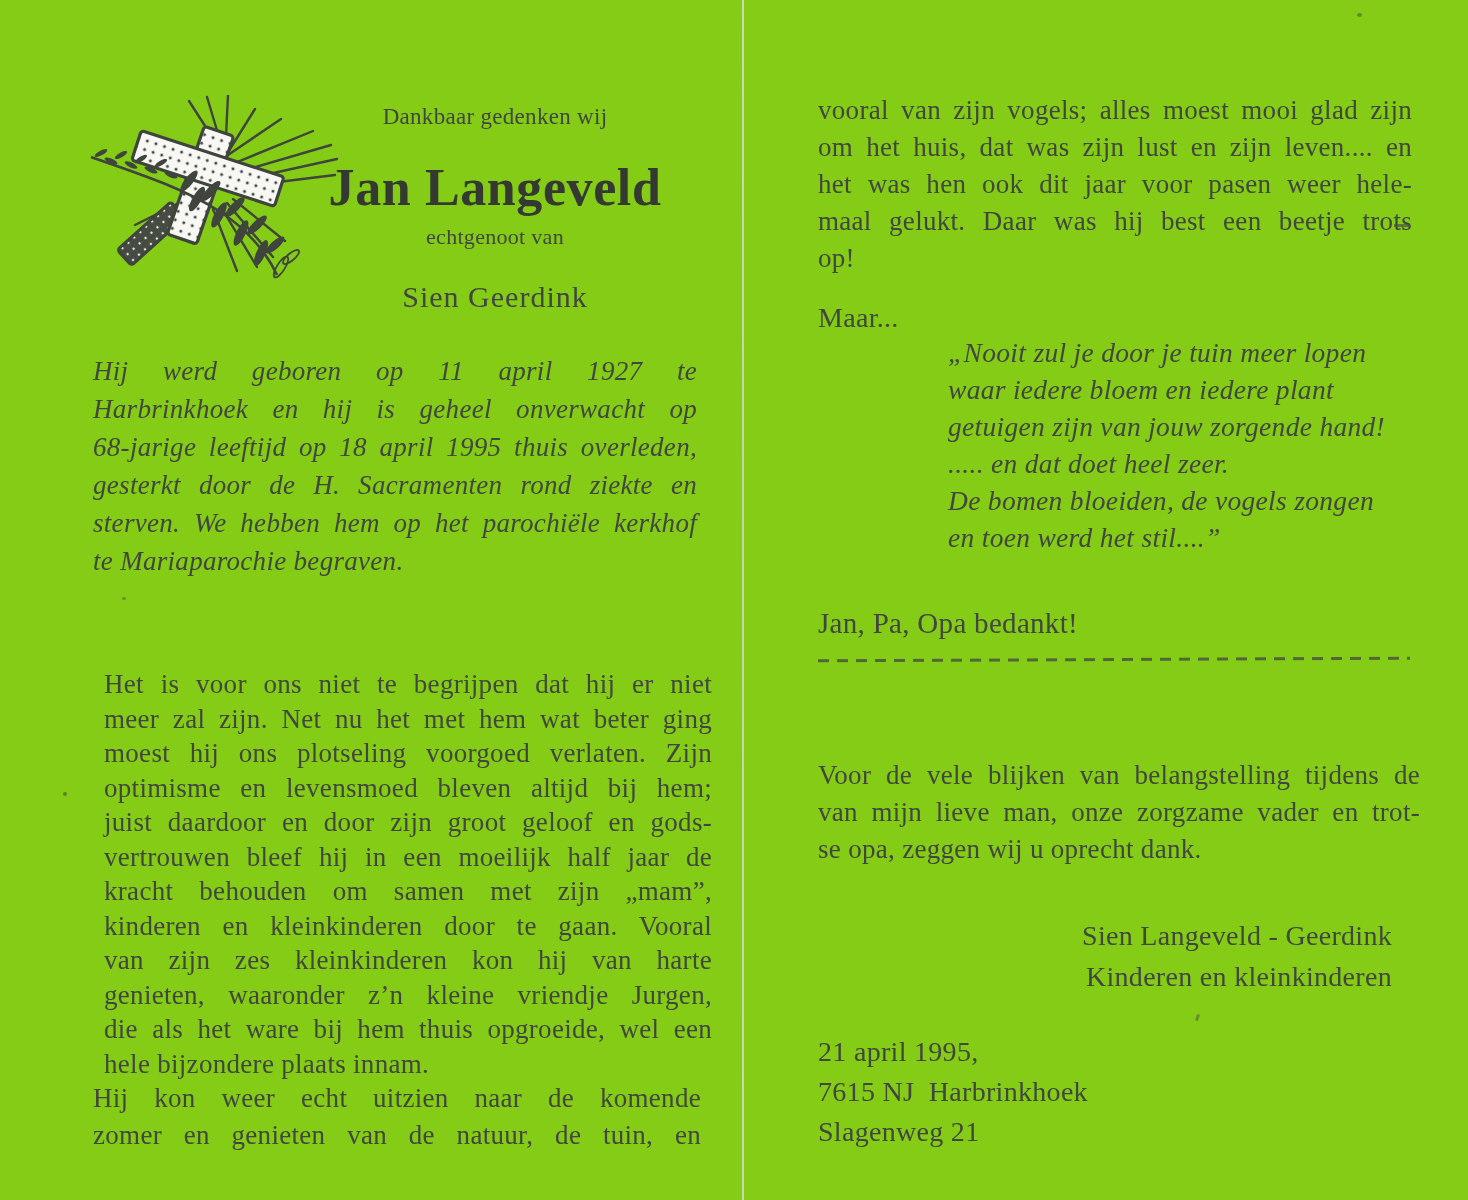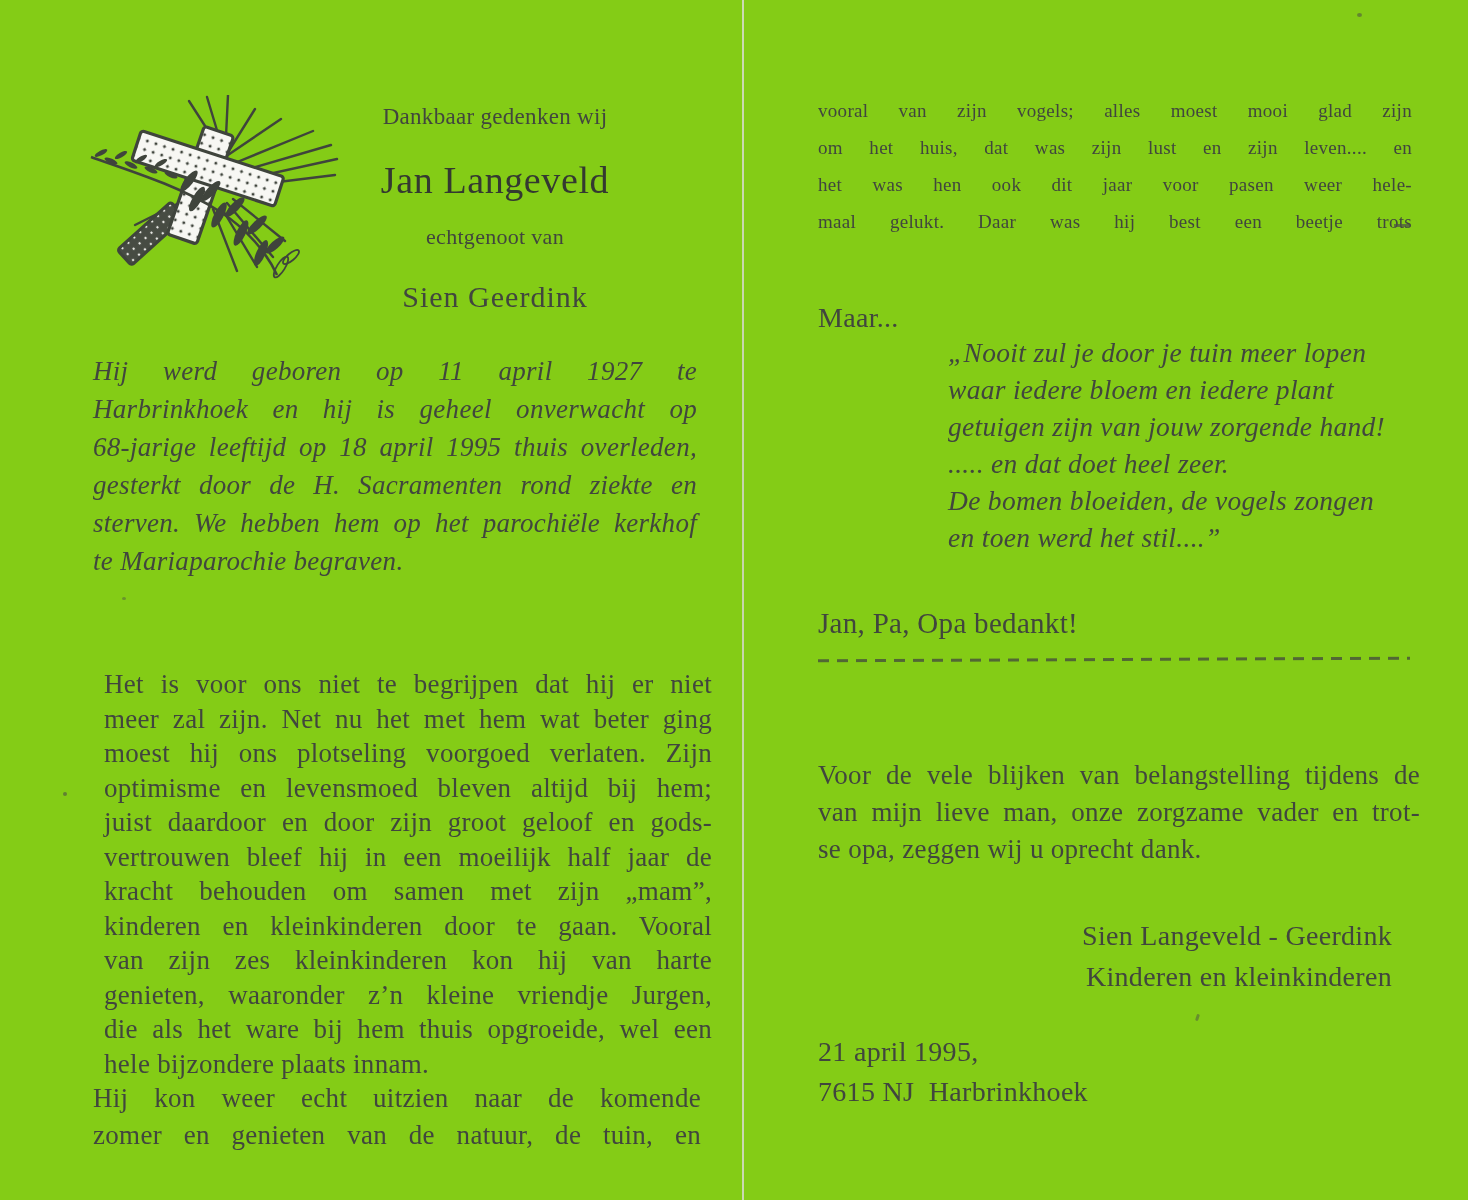--- a/index.html
+++ b/index.html
@@ -16,27 +16,27 @@
     font-family:"Liberation Serif","DejaVu Serif",serif;
     letter-spacing:.3px;
   }
   .fold{position:absolute;top:0;left:742px;width:2px;height:1200px;background:linear-gradient(180deg,#dededa,#d6d6d0 40%,#dcdcd7);opacity:.8;}
   .abs{position:absolute;}
   .center{text-align:center;}
   .right{text-align:right;}
   .ln{white-space:pre-wrap;}
   .just .ln.j{text-align:justify;text-align-last:justify;}
   .header-intro{font-size:23px;}
-  .header-name{font-size:38px;font-weight:normal;color:#343931;letter-spacing:.6px;}
+  .header-name{font-size:52px;font-weight:bold;color:#343931;letter-spacing:.6px;}
   .header-rel{font-size:22px;}
   .header-spouse{font-size:30px;letter-spacing:1px;margin-top:26px;}
   .birth-par{font-size:27px;line-height:38px;font-style:italic;}
   .main-par{font-size:27px;line-height:34.5px;}
   .close-par{font-size:27px;line-height:37px;}
-  .cont-par{font-size:19px;line-height:37px;}
+  .cont-par{font-size:27px;line-height:37px;}
   .maar{font-size:28px;}
   .poem{font-size:27.5px;line-height:37px;font-style:italic;}
   .thanks{font-size:29px;}
   .ack-par{font-size:27px;line-height:37px;}
   .sig{font-size:28px;line-height:41px;}
   .addr{font-size:28px;line-height:40px;}
   .dashline{
     height:3px;
     background:repeating-linear-gradient(90deg,var(--ink,#41463e) 0 11px,transparent 11px 19px);
     opacity:.75;
@@ -163,20 +163,21 @@
       </div>
   </div>
 
   <div>
 
     <div class="abs cont-par just" style="left:818px;top:92px;width:594px;">
         <div class="ln j">vooral van zijn vogels; alles moest mooi glad zijn</div>
         <div class="ln j">om het huis, dat was zijn lust en zijn leven.... en</div>
         <div class="ln j">het was hen ook dit jaar voor pasen weer hele-</div>
         <div class="ln j">maal gelukt. Daar was hij best een beetje trots</div>
+        <div class="ln">op!</div>
       </div>
 
     <div class="abs maar" style="left:818px;top:302px;">Maar...</div>
 
     <div class="abs poem" style="left:948px;top:334px;width:474px;">
         <div class="ln">„Nooit zul je door je tuin meer lopen</div>
         <div class="ln">waar iedere bloem en iedere plant</div>
         <div class="ln">getuigen zijn van jouw zorgende hand!</div>
         <div class="ln">..... en dat doet heel zeer.</div>
         <div class="ln">De bomen bloeiden, de vogels zongen</div>
@@ -194,20 +195,21 @@
       </div>
 
     <div class="abs sig right" style="left:820px;top:915px;width:572px;">
         <div class="ln">Sien Langeveld - Geerdink</div>
         <div class="ln">Kinderen en kleinkinderen</div>
       </div>
 
     <div class="abs addr" style="left:818px;top:1032px;width:560px;">
         <div class="ln">21 april 1995,</div>
         <div class="ln">7615 NJ&nbsp; Harbrinkhoek</div>
+        <div class="ln">Slagenweg 21</div>
       </div>
   </div>
 
   <div class="speck" style="left:1357px;top:13px;width:5px;height:4px;opacity:.55;"></div>
   <div class="speck" style="left:122px;top:597px;width:4px;height:3px;opacity:.45;"></div>
   <div class="speck" style="left:63px;top:792px;width:4px;height:4px;opacity:.6;"></div>
   <div class="mark-underscore" style="left:1394px;top:224px;"></div>
   <div class="speck" style="left:1196px;top:1014px;width:3px;height:7px;opacity:.5;transform:rotate(18deg);border-radius:2px;"></div>
 
 </div>

